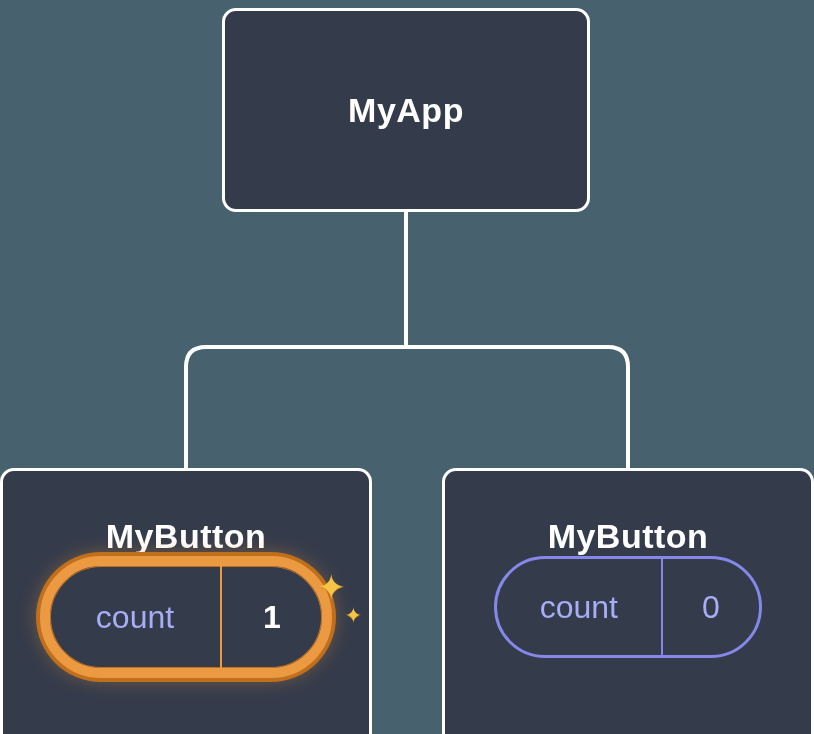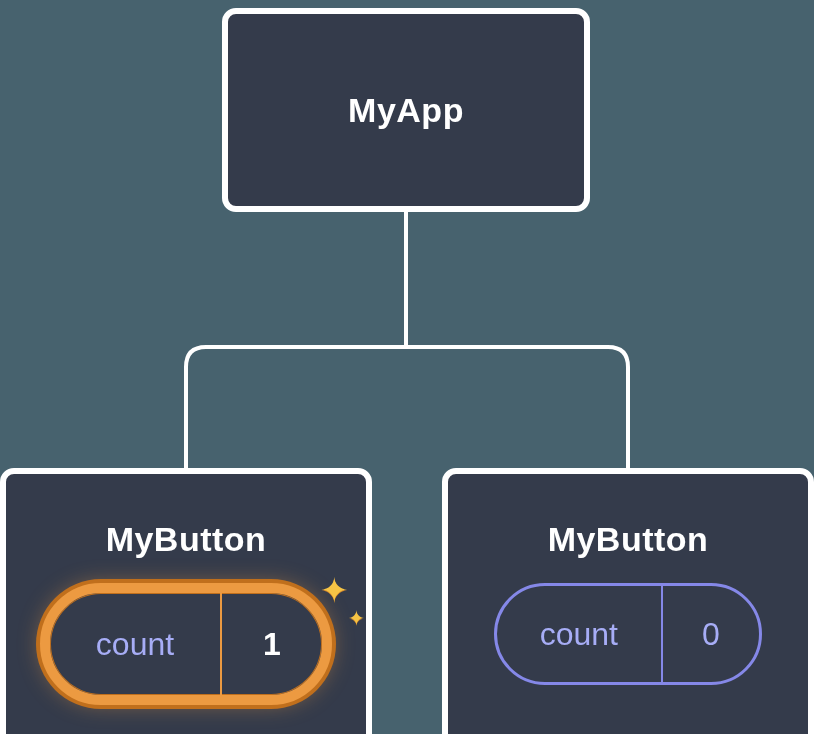--- a/index.html
+++ b/index.html
@@ -12,21 +12,21 @@
     font-family: "Liberation Sans", sans-serif;
   }
   .connector-layer {
     position: absolute;
     inset: 0;
     pointer-events: none;
   }
   .node {
     position: absolute;
     background: #343b4b;
-    border: 6px solid #ffffff;
+    border: 3px solid #ffffff;
     border-radius: 14px;
     box-sizing: border-box;
   }
   .root-node {
     left: 222px; top: 8px;
     width: 368px; height: 204px;
     display: flex; align-items: center; justify-content: center;
   }
   .node-title {
     color: #ffffff;
@@ -43,21 +43,20 @@
     padding-top: 46px;
     box-sizing: border-box;
   }
   .child-left { left: 0; }
   .child-right { right: 0; }
   .pill {
     display: flex;
     align-items: stretch;
     box-sizing: border-box;
     background: #343b4b;
-    margin-top: 24px;
   }
   .pill-highlight {
     width: 292px;
     height: 122px;
     border-radius: 70px;
     border: 10px solid #ec9a41;
     box-shadow:
       0 0 0 4px #c06f1c,
       inset 0 0 0 1px #c06f1c,
       0 0 22px rgba(236, 154, 65, 0.45);

